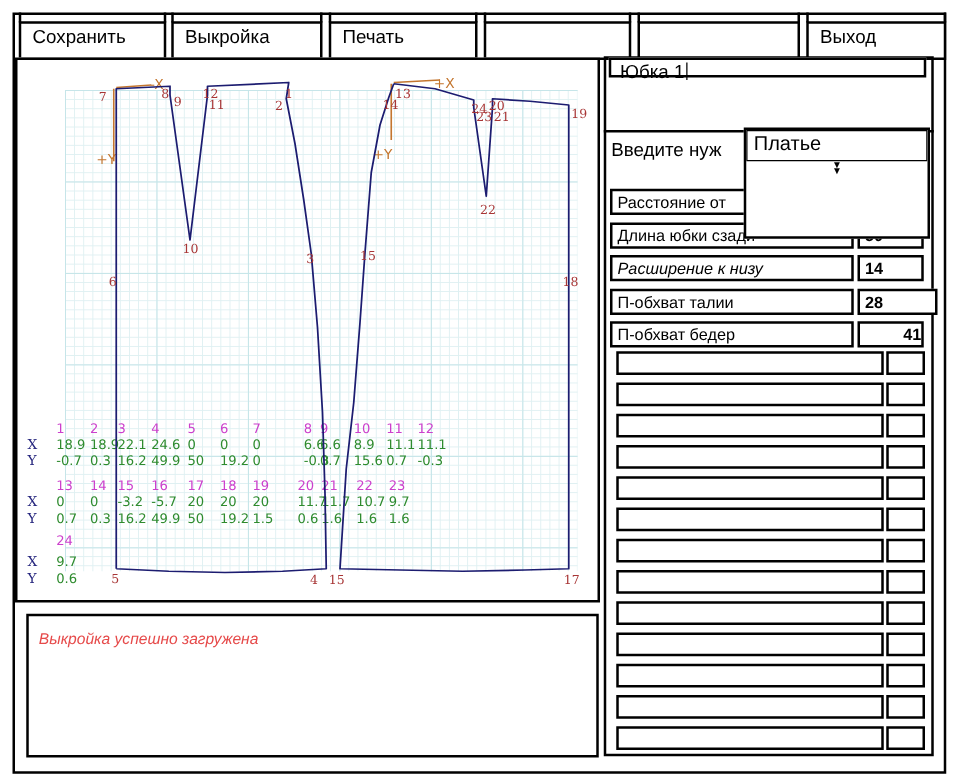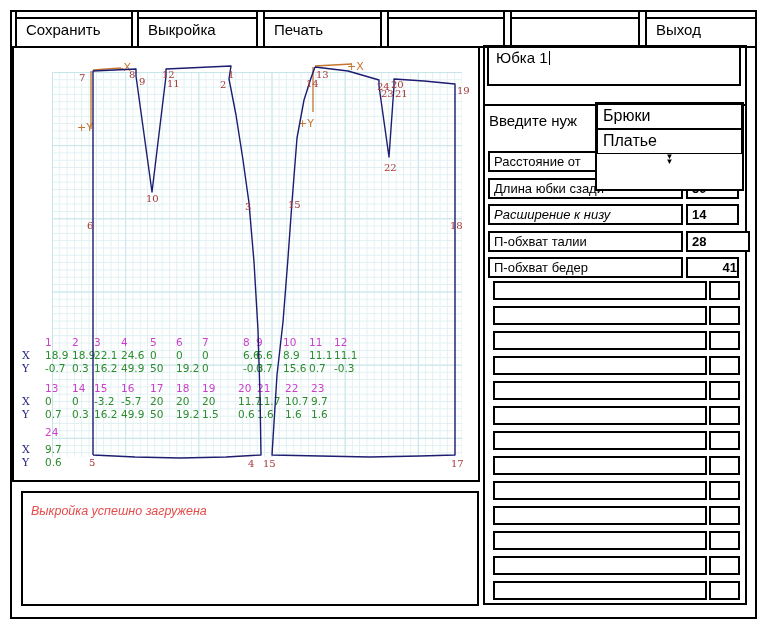--- a/index.html
+++ b/index.html
@@ -18,21 +18,21 @@
           linear-gradient(to right,#dff0f2 1px,transparent 1px),
           linear-gradient(to bottom,#dff0f2 1px,transparent 1px);
         background-size:73.2px 73.2px,73.2px 73.2px,7.32px 7.32px,7.32px 7.32px;}
   #pattern-svg{position:absolute;left:0;top:0;}
   #status-box{position:absolute;left:21px;top:491px;width:458px;height:115px;
               border:2px solid #000;background:#fff;box-sizing:border-box;}
   #status-text{position:absolute;left:8px;top:11px;font-style:italic;font-size:12.5px;}
   #right-panel{position:absolute;left:483px;top:45px;width:264px;height:560px;
                border:2px solid #000;box-sizing:border-box;background:transparent;}
   #panel-divider{position:absolute;left:483px;top:104px;width:264px;height:2px;background:#000;}
-  #name-box{position:absolute;left:487px;top:46px;width:254px;height:40px;border:2px solid #000;
+  #name-box{position:absolute;left:487px;top:46px;width:254px;height:16px;border:2px solid #000;
             box-sizing:border-box;background:#fff;font-size:15px;line-height:20px;padding-left:7px;}
   .caret{display:inline-block;width:1px;height:14px;background:#000;vertical-align:-2px;margin-left:1px;}
   #type-label-box{position:absolute;left:487px;top:76px;width:107px;height:26px;border:1px solid #000;
             box-sizing:border-box;background:#fff;font-size:13px;line-height:24px;padding-left:5px;}
   #type-combo{position:absolute;left:595px;top:74px;width:148px;height:29px;border:2px solid #000;
             box-sizing:border-box;background:#fff;z-index:5;}
   #type-combo .val{position:absolute;left:5px;top:2px;font-size:16px;}
   #combo-arrow-cell{position:absolute;right:0;top:0;width:22px;height:25px;border-left:2px solid #000;
             text-align:center;font-size:15px;line-height:24px;}
   #section-title{position:absolute;left:489px;top:112px;width:105px;overflow:hidden;font-size:15px;white-space:nowrap;}
@@ -238,21 +238,20 @@
       <div class="fld-value" style="left: 709px; top: 506px; width: 31px; height: 19px;"></div>
       <div class="fld-label" style="left: 493px; top: 531px; width: 214px; height: 19px;"></div>
       <div class="fld-value" style="left: 709px; top: 531px; width: 31px; height: 19px;"></div>
       <div class="fld-label" style="left: 493px; top: 556px; width: 214px; height: 19px;"></div>
       <div class="fld-value" style="left: 709px; top: 556px; width: 31px; height: 19px;"></div>
       <div class="fld-label" style="left: 493px; top: 581px; width: 214px; height: 19px;"></div>
       <div class="fld-value" style="left: 709px; top: 581px; width: 31px; height: 19px;"></div>
     </div>
 
   <div id="dropdown">
-      <div class="dd-item">Брюки</div>
       <div class="dd-item">Платье</div>
       <div id="dd-scroll">
         <span class="tri">▼</span>
         <span class="tri">▼</span>
       </div>
     </div>
 
 </div>
 
 </body></html>

